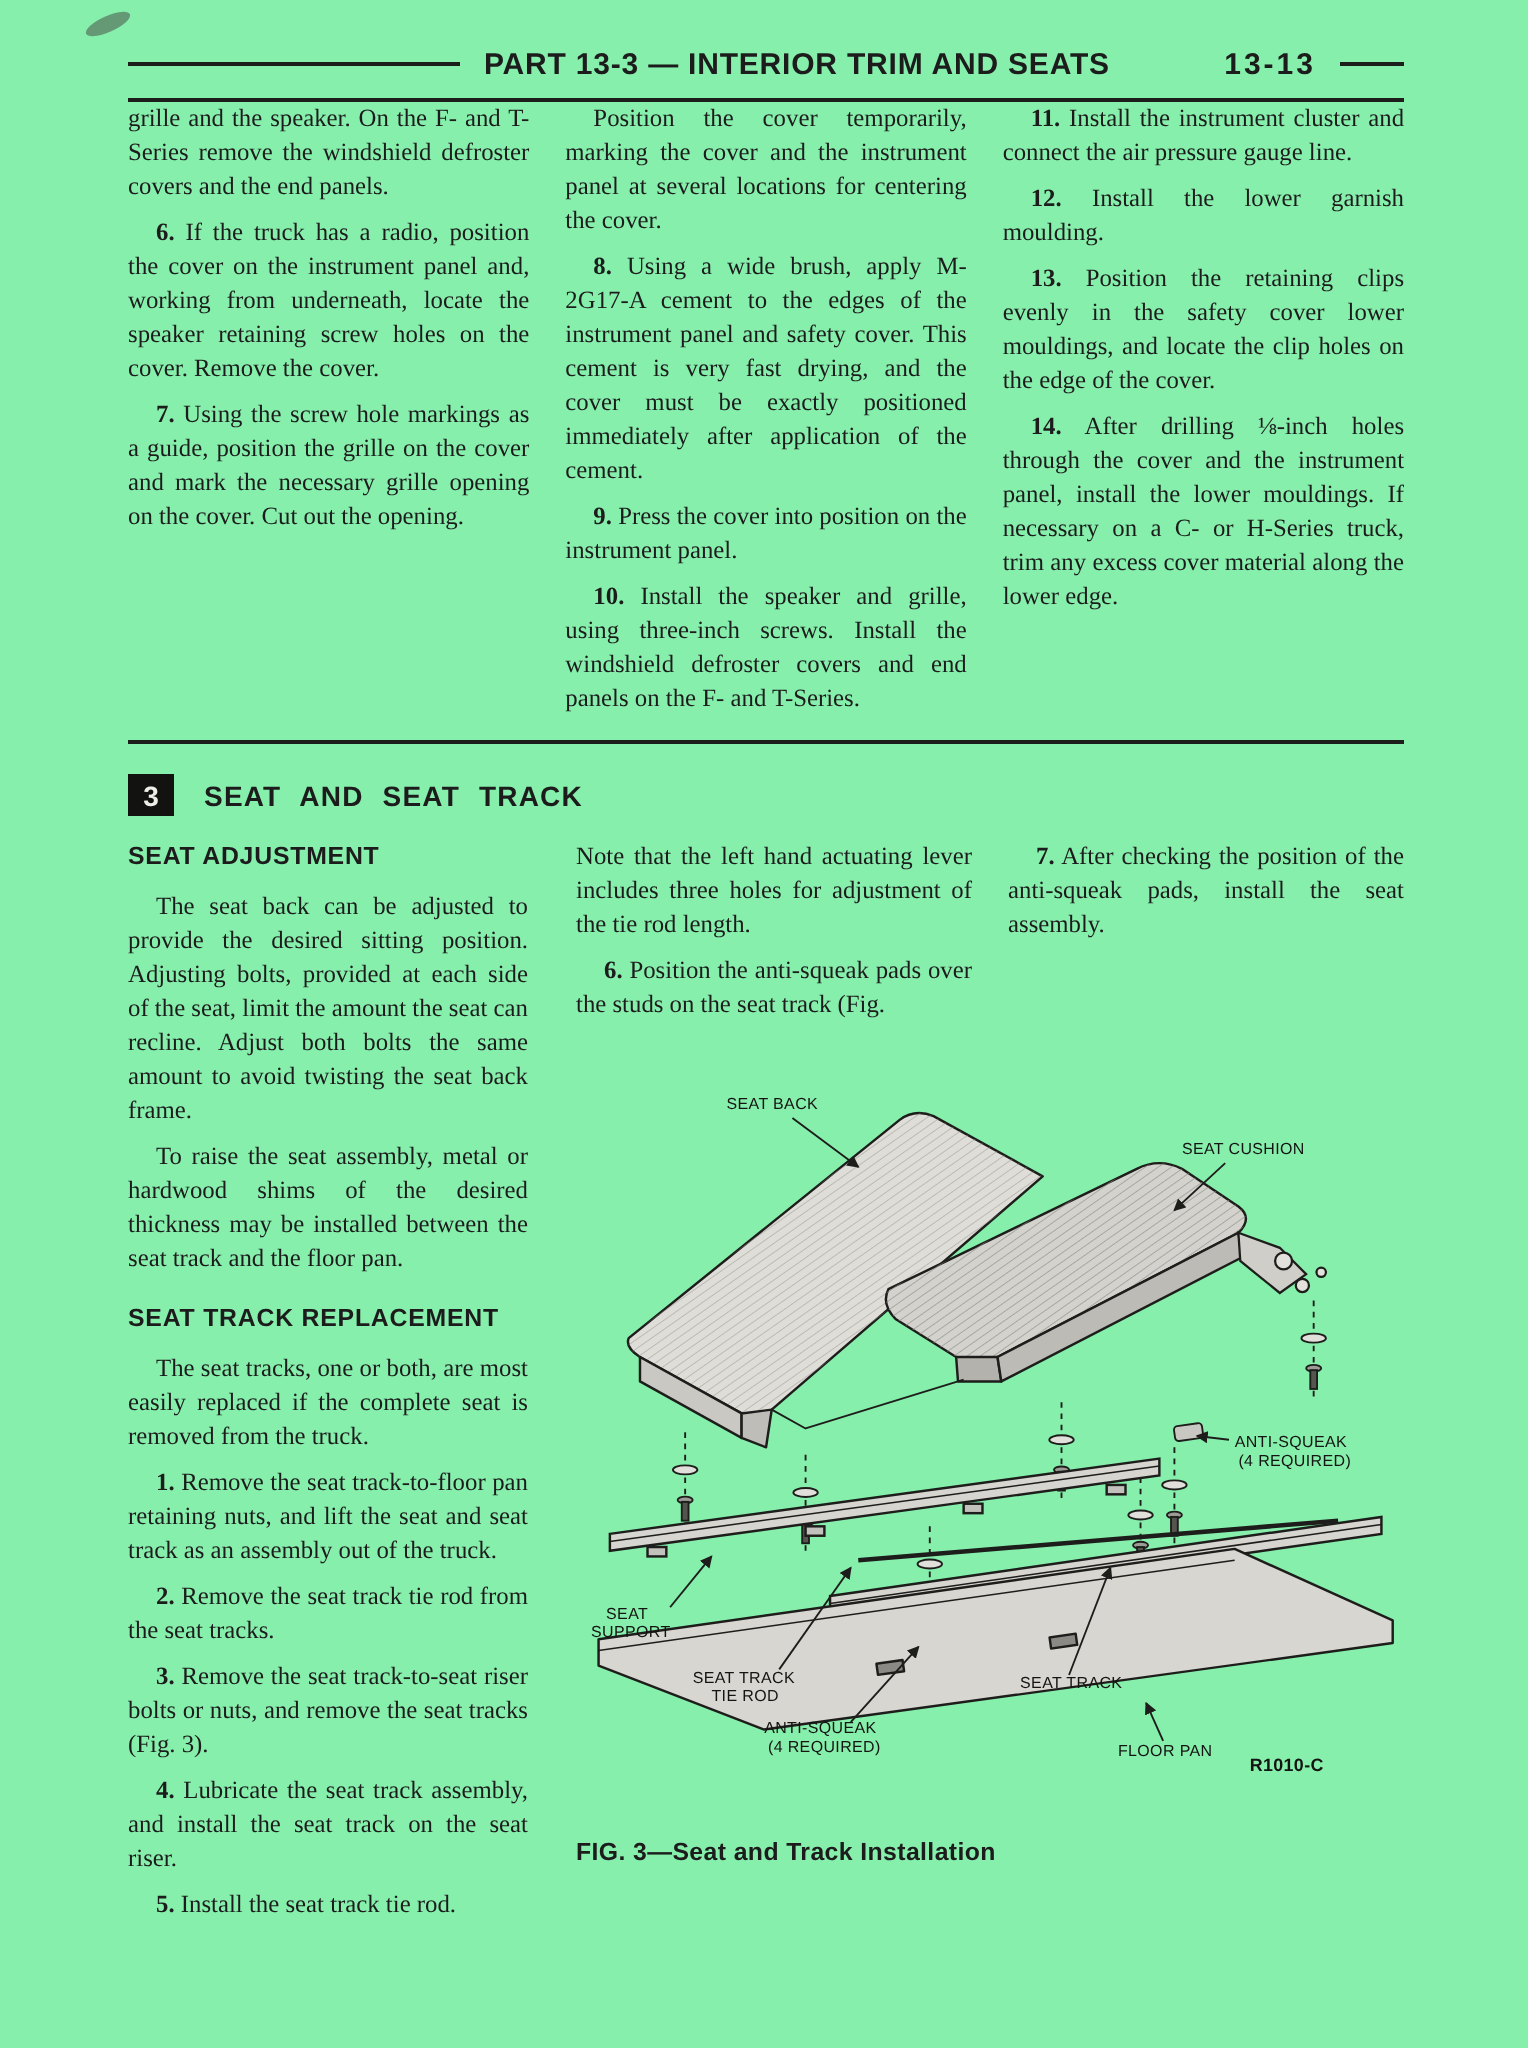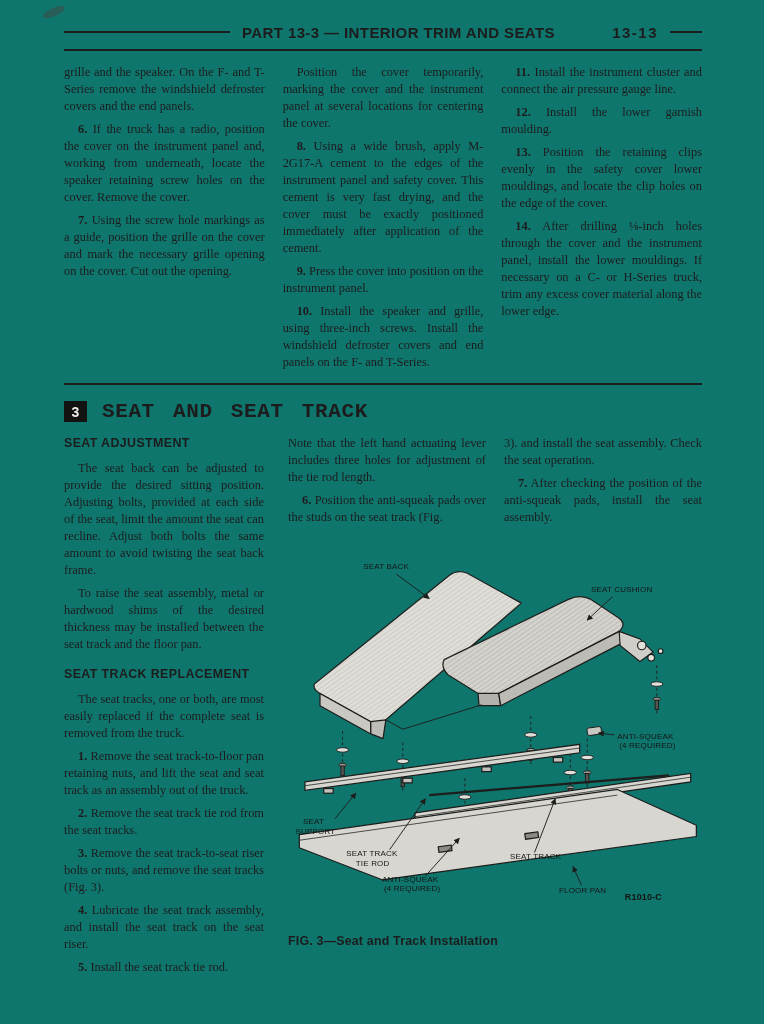--- a/index.html
+++ b/index.html
@@ -1,45 +1,45 @@
 <!DOCTYPE html>
 <html><head>
 <meta charset="utf-8">
 <style>
   *{box-sizing:border-box}
   html,body{margin:0;padding:0;background:#a8a7a3}
   .page{
     width:764px;height:1024px;margin:0 auto;position:relative;overflow:hidden;
-    background:#0f766e;color:#1c1c1c;
+    background:#86efac;color:#1c1c1c;
     font-family:"Liberation Serif",serif;
     padding:20px 62px 0 64px;
   }
   .corner-smudge{position:absolute;left:42px;top:8px;width:24px;height:8px;background:#44433f;
     transform:rotate(-24deg);border-radius:50%;opacity:.5}
   
   .header{display:flex;align-items:center;height:24px}
   .hrule{background:#1d1d1b;height:2.4px}
   .hrule.l{width:166px;margin-right:12px}
   .hrule.r{width:32px;margin-left:12px}
   .htitle{font-family:"Liberation Sans",sans-serif;font-weight:bold;font-size:15px;letter-spacing:.4px;white-space:nowrap}
   .hspacer{flex:1}
   .hpage{font-family:"Liberation Sans",sans-serif;font-weight:bold;font-size:15px;letter-spacing:1.5px}
   .header-rule{height:2.4px;background:#1d1d1b;margin-top:5px}
   
-  .cols{display:flex;gap:18px;margin-top:13px}
+  .cols{display:flex;gap:18px;}
   .col{flex:1;min-width:0;font-size:12.4px;line-height:1.37;text-align:justify}
   .col p{margin:0 0 6px;text-indent:14px}
   .col p.noindent{text-indent:0}
   .stepnum{font-weight:bold}
   .section-rule{height:2.2px;background:#1d1d1b;margin-top:6px}
   
   .section-head{display:flex;align-items:center;margin:15px 0 11px}
   .secbox{width:23px;height:21px;background:#121210;color:#eeeee8;display:flex;align-items:center;justify-content:center;
     font-family:"Liberation Sans",sans-serif;font-weight:bold;font-size:14px}
-  .sectitle{font-family:Liberation Mono, monospace;font-weight:bold;font-size:21px;letter-spacing:.6px;word-spacing:5px;margin-left:15px}
+  .sectitle{font-family:Liberation Sans, sans-serif;font-weight:bold;font-size:14px;letter-spacing:.6px;word-spacing:5px;margin-left:15px}
   
   .lower{display:flex;gap:24px}
   .leftcol{flex:0 0 200px;width:200px}
   .rightarea{flex:1;min-width:0}
   .subhead{font-family:"Liberation Sans",sans-serif;font-weight:bold;font-size:12.4px;letter-spacing:.4px;margin:13px 0 8px}
   .subhead.first{margin-top:1px}
   .figure{position:relative;height:398px;margin-top:2px}
   .figure svg{width:100%;height:100%;display:block}
   .caption{font-family:"Liberation Sans",sans-serif;font-weight:bold;font-size:12.4px;letter-spacing:.2px;margin-top:2px}
   
@@ -104,21 +104,20 @@
       <p><b class="stepnum">5.</b> <span>Install the seat track tie rod.</span></p>
     </div>
 
     <div class="rightarea">
       <div class="cols" style="margin-top:1px">
         <div class="col">
           <p class="noindent"><span>Note that the left hand actuating lever includes three holes for adjustment of the tie rod length.</span></p>
           <p><b class="stepnum">6.</b> <span>Position the anti-squeak pads over the studs on the seat track (Fig.</span></p>
         </div>
         <div class="col">
-          <p class="noindent"><span>3). and install the seat assembly. Check the seat operation.</span></p>
           <p><b class="stepnum">7.</b> <span>After checking the position of the anti-squeak pads, install the seat assembly.</span></p>
         </div>
       </div>
 
       <div class="figure">
         <svg viewBox="0 0 440 400" xmlns="http://www.w3.org/2000/svg">
           <defs>
             <marker id="arr" viewBox="0 0 8 8" refX="7" refY="4" markerWidth="6.5" markerHeight="6.5" orient="auto">
               <path d="M0,0L8,4L0,8Z" fill="#1d1d1b"></path>
             </marker>

